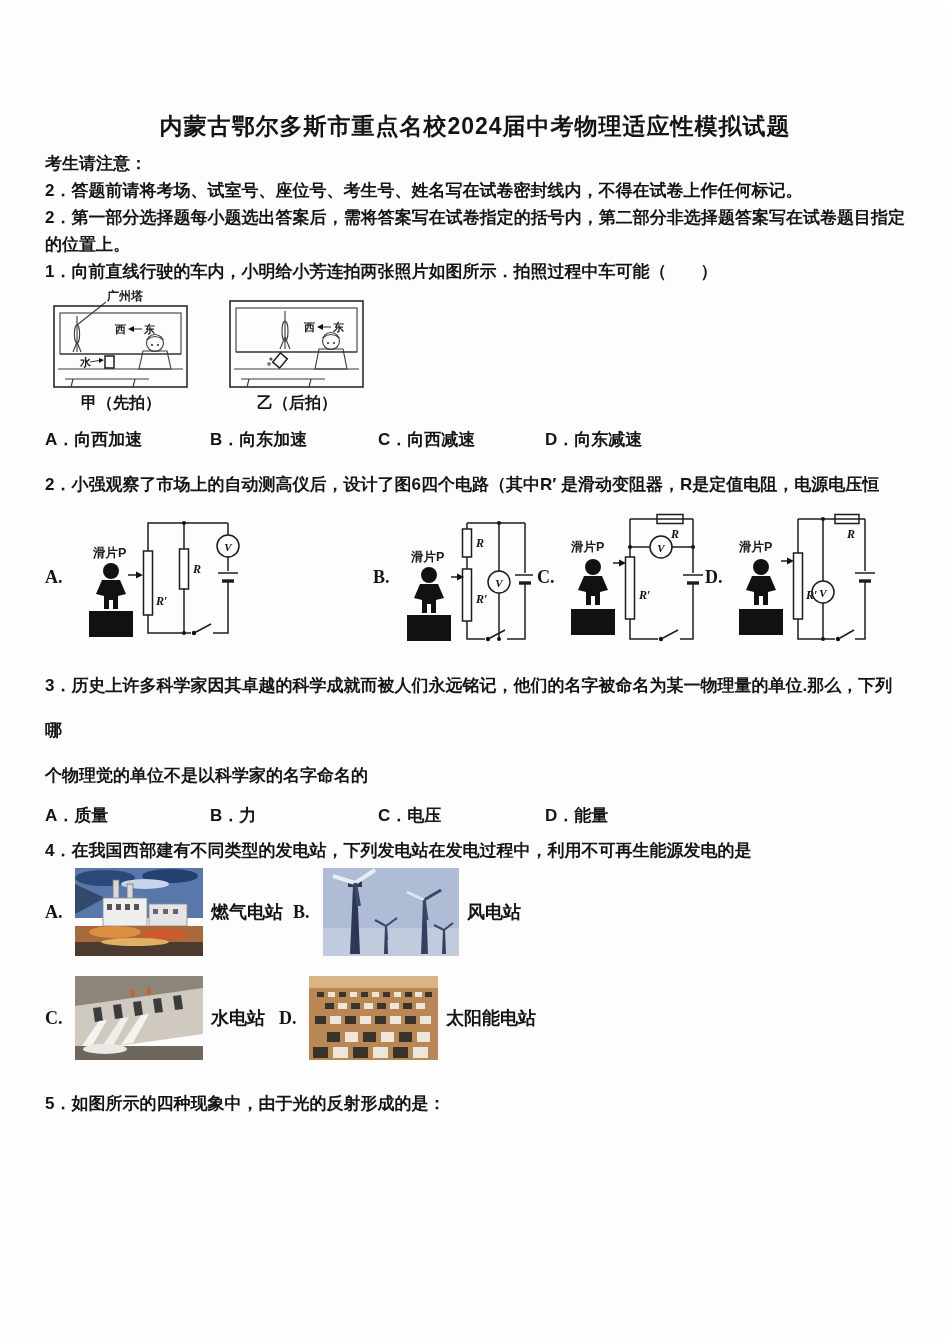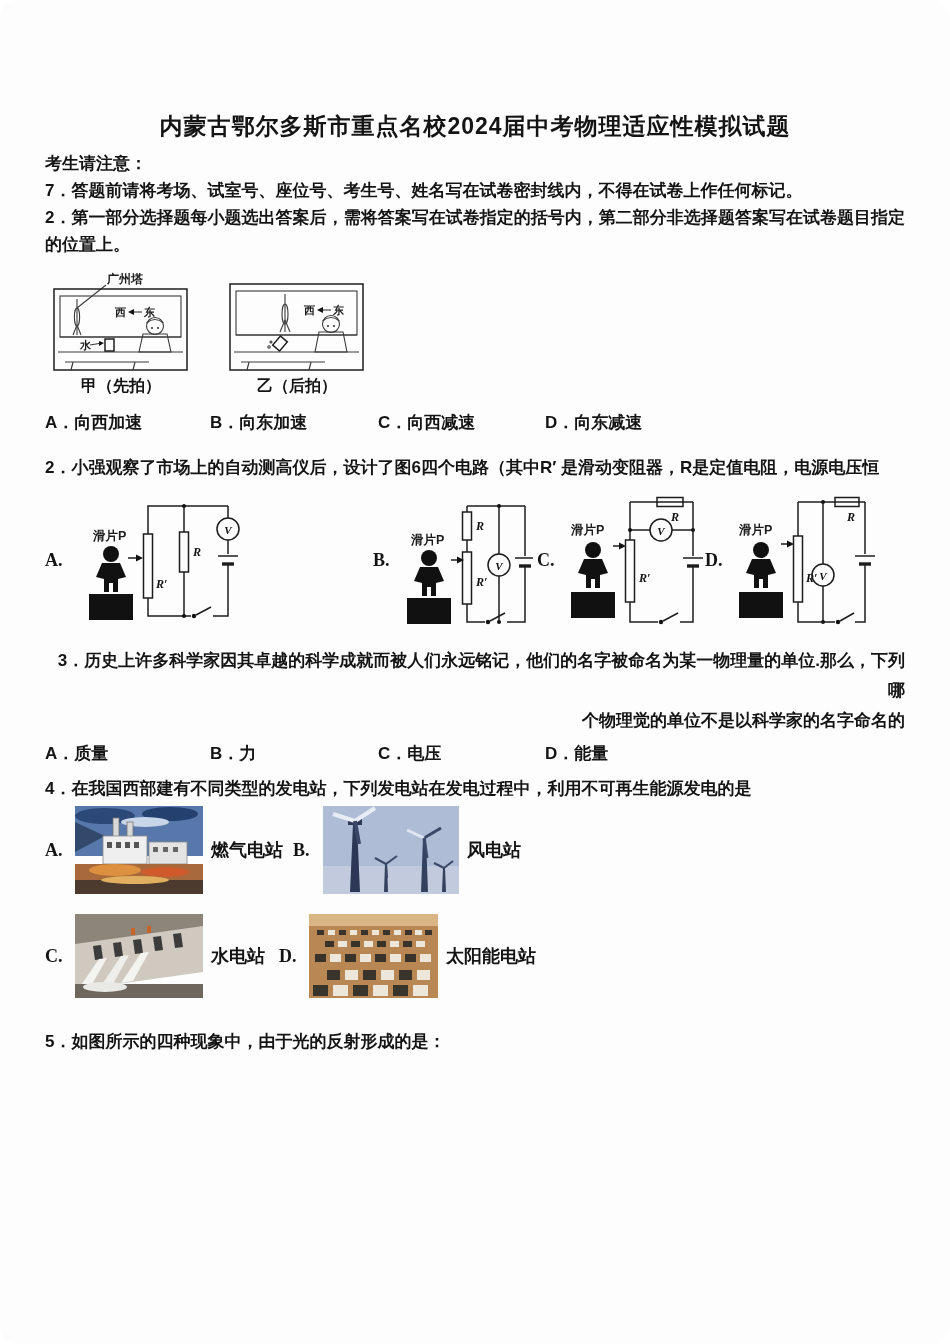--- a/index.html
+++ b/index.html
@@ -16,29 +16,29 @@
     font-size:17px;
     overflow:hidden;
     border-radius:18px;
   }
   .title { font-size:23px; line-height:28px; text-align:center; letter-spacing:1px; }
   .notice-heading { margin-top:10px; line-height:27px; }
   .note { line-height:27px; text-align:justify; }
   .section-heading { margin-top:14px; line-height:27px; }
   .q-text { line-height:27px; }
   .q2-line, .q3-line { line-height:40px; }
-  .q3-line { line-height:30px;text-align:right; }
+  .q3-line { line-height:45px; }
 
   .options-row { display:flex; margin-top:12px; line-height:27px; }
   .options-row .opt1 { width:165px; }
   .options-row .opt2 { width:168px; }
   .options-row .opt3 { width:167px; }
 
   
-  .q1-figure { margin-top:14px; margin-left:6px; display:flex;text-align:right; }
+  .q1-figure { margin-top:4px; margin-left:6px; display:flex;text-align:right; }
   .photo { display:flex; flex-direction:column; align-items:center; }
   .photo + .photo { margin-left:36px; }
   .photo-caption { font-size:16px; margin-top:4px; }
   svg .wire { stroke:#1c1c1c; stroke-width:1.5; fill:none; }
   svg .thin { stroke:#3a3a3a; stroke-width:1.1; fill:none; }
   svg .cjk { font-family:"Liberation Sans",sans-serif; font-weight:bold; fill:#1c1c1c; }
   svg .ser { font-family:"Liberation Serif",serif; font-style:italic; font-weight:bold; fill:#111; }
   svg .blk { fill:#111; }
 
   
@@ -59,24 +59,25 @@
   .q3-opts { margin-top:4px; }
 </style>
 </head>
 <body>
 
 <div class="page">
 
   <div class="title">内蒙古鄂尔多斯市重点名校2024届中考物理适应性模拟试题</div>
 
   <div class="notice-heading">考生请注意：</div>
-  <div class="note">7．答题前请将考场、试室号、座位号、考生号、姓名写在试卷密封线内，不得在试卷上作任何标记。</div>
+  <div class="note">2．答题前请将考场、试室号、座位号、考生号、姓名写在试卷密封线内，不得在试卷上作任何标记。</div>
   <div class="note">2．第一部分选择题每小题选出答案后，需将答案写在试卷指定的括号内，第二部分非选择题答案写在试卷题目指定的位置上。</div>
 
 
+  <div class="q-text">1．向前直线行驶的车内，小明给小芳连拍两张照片如图所示．拍照过程中车可能（　　）</div>
 
   <div class="q1-figure">
     <div class="photo">
       <svg width="140" height="100" viewBox="0 0 140 100">
         <text x="56" y="11" font-size="12" class="cjk">广州塔</text>
         <line x1="55" y1="13" x2="26" y2="36" class="thin"></line>
         <rect x="3" y="17" width="133" height="81" class="wire"></rect>
         <rect x="9" y="24" width="121" height="41" class="thin"></rect>
 
         <line x1="26" y1="27" x2="26" y2="63" class="thin"></line>

